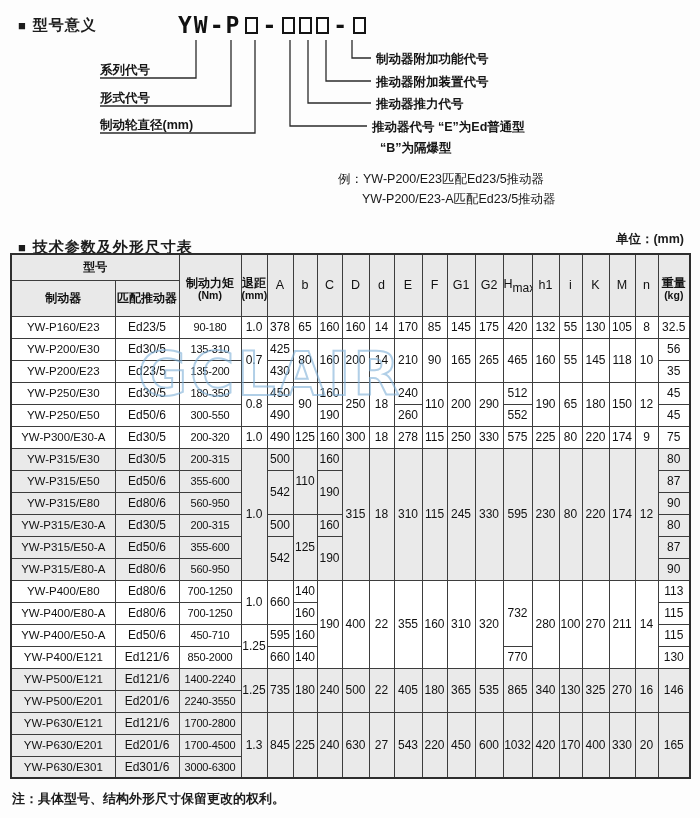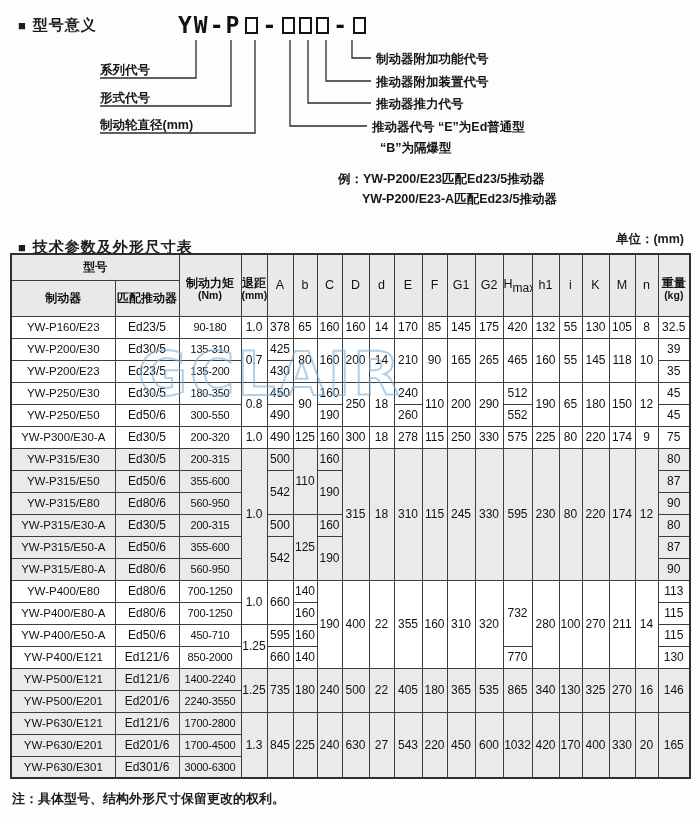--- a/index.html
+++ b/index.html
@@ -28,21 +28,21 @@
     font-family:"DejaVu Sans Mono","Liberation Mono",monospace;
     font-size:23px;font-weight:700;letter-spacing:2px;color:#111;
   }
   .code-box{
     width:13px;height:17px;border:2px solid #141414;background:#fff;
     display:inline-block;margin:0 2px;
   }
   .code-dash{margin:0 2px;}
   .diagram-lines{position:absolute;left:0;top:0;pointer-events:none;}
   .lbl{position:absolute;font-size:12.5px;font-weight:600;white-space:nowrap;color:#161616;}
-  .example{position:absolute;font-size:12.5px;font-weight:700;white-space:nowrap;color:#161616;}
+  .example{position:absolute;font-size:12.5px;font-weight:400;white-space:nowrap;color:#161616;}
 
   
   .unit-label{position:absolute;right:16px;top:231px;font-size:12.5px;font-weight:600;}
   #spec-table{
     position:absolute;left:10px;top:253px;width:681px;
     border-collapse:collapse;table-layout:fixed;
     border:2px solid var(--outer);
   }
   #spec-table th,#spec-table td{
     border:1px solid var(--border);
@@ -220,21 +220,21 @@
         <td rowspan="2">210</td>
         <td rowspan="2">90</td>
         <td rowspan="2">165</td>
         <td rowspan="2">265</td>
         <td rowspan="2">465</td>
         <td rowspan="2">160</td>
         <td rowspan="2">55</td>
         <td rowspan="2">145</td>
         <td rowspan="2">118</td>
         <td rowspan="2">10</td>
-        <td>39</td>
+        <td>56</td>
       </tr>
       <tr>
         <td class="cell-model">YW-P200/E23</td>
         <td>Ed23/5</td>
         <td class="cell-torque">135-200</td>
         <td>430</td>
         <td>35</td>
       </tr>
       <tr>
         <td class="cell-model">YW-P250/E30</td>

